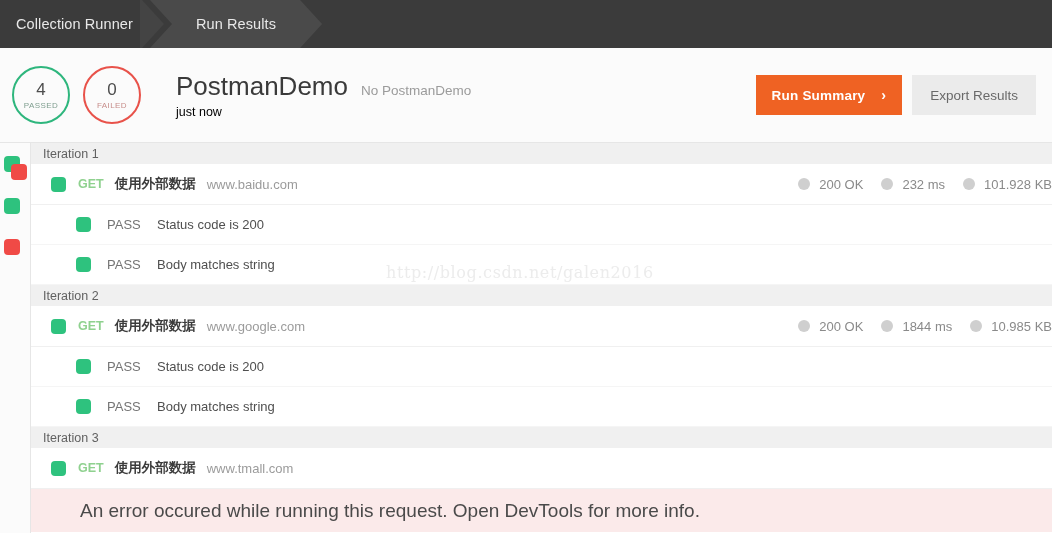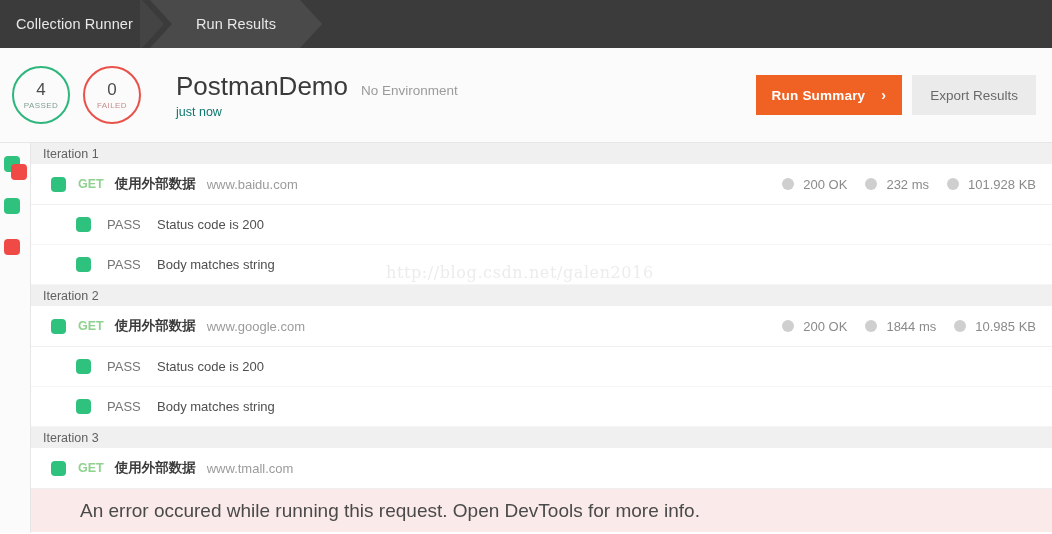--- a/index.html
+++ b/index.html
@@ -64,21 +64,21 @@
   }
   .stat.failed { border-color: #e8524a; }
   .stat-num { font-size: 17px; color: #4d4d4d; line-height: 1; }
   .stat-lbl { font-size: 8px; letter-spacing: .4px; margin-top: 3px; color: #7f9e8f; }
   .stat.failed .stat-lbl { color: #c78e8b; }
 
   .run-meta { margin-left: 22px; }
   .run-title-line { display: flex; align-items: baseline; }
   .run-title { font-size: 26px; color: #3a3a3a; font-weight: 400; }
   .run-env { font-size: 13.5px; color: #9b9b9b; margin-left: 13px; }
-  .run-time { font-size: 12.5px; color: #0f766e; margin-top: 3px; }
+  .run-time { font-size: 12.5px; color: #000000; margin-top: 3px; }
 
   .actions { margin-left: auto; display: flex; align-items: center; }
   .btn {
     height: 40px; border: none; cursor: pointer;
     font-family: inherit; font-size: 13.5px;
     display: flex; align-items: center;
   }
   .btn-primary {
     background: #ef6223; color: #ffffff;
     padding: 0 16px; font-weight: bold; letter-spacing: .2px;
@@ -113,21 +113,21 @@
     height: 21px;
     background: #f0f0f0;
     display: flex; align-items: center;
     padding-left: 12px;
     font-size: 12.5px; color: #616161;
   }
 
   .req-row {
     height: 41px;
     display: flex; align-items: center;
-    padding-left: 20px; padding-right: 16px;
+    padding-left: 20px; 
     border-bottom: 1px solid #f0f0f0;
   }
   .marker {
     width: 15px; height: 15px; border-radius: 4px;
     background: #2ec27e; flex: none;
   }
   .method { font-size: 12.5px; color: #8fd18f; margin-left: 12px; font-weight: bold; }
   .req-name { font-size: 13.5px; color: #3c3c3c; margin-left: 11px; font-weight: bold; }
   .req-url { font-size: 13px; color: #9b9b9b; margin-left: 11px; }
 
@@ -196,21 +196,21 @@
     </div>
 
     <div class="stat failed">
       <div class="stat-num">0</div>
       <div class="stat-lbl">FAILED</div>
     </div>
 
     <div class="run-meta">
       <div class="run-title-line">
         <div class="run-title">PostmanDemo</div>
-        <div class="run-env">No Environment</div>
+        <div class="run-env">No PostmanDemo</div>
       </div>
       <div class="run-time">just now</div>
     </div>
 
     <div class="actions">
       <button class="btn btn-primary">
         <span>Run Summary</span>
         <span class="chev">›</span>
       </button>
       <button class="btn btn-secondary">

